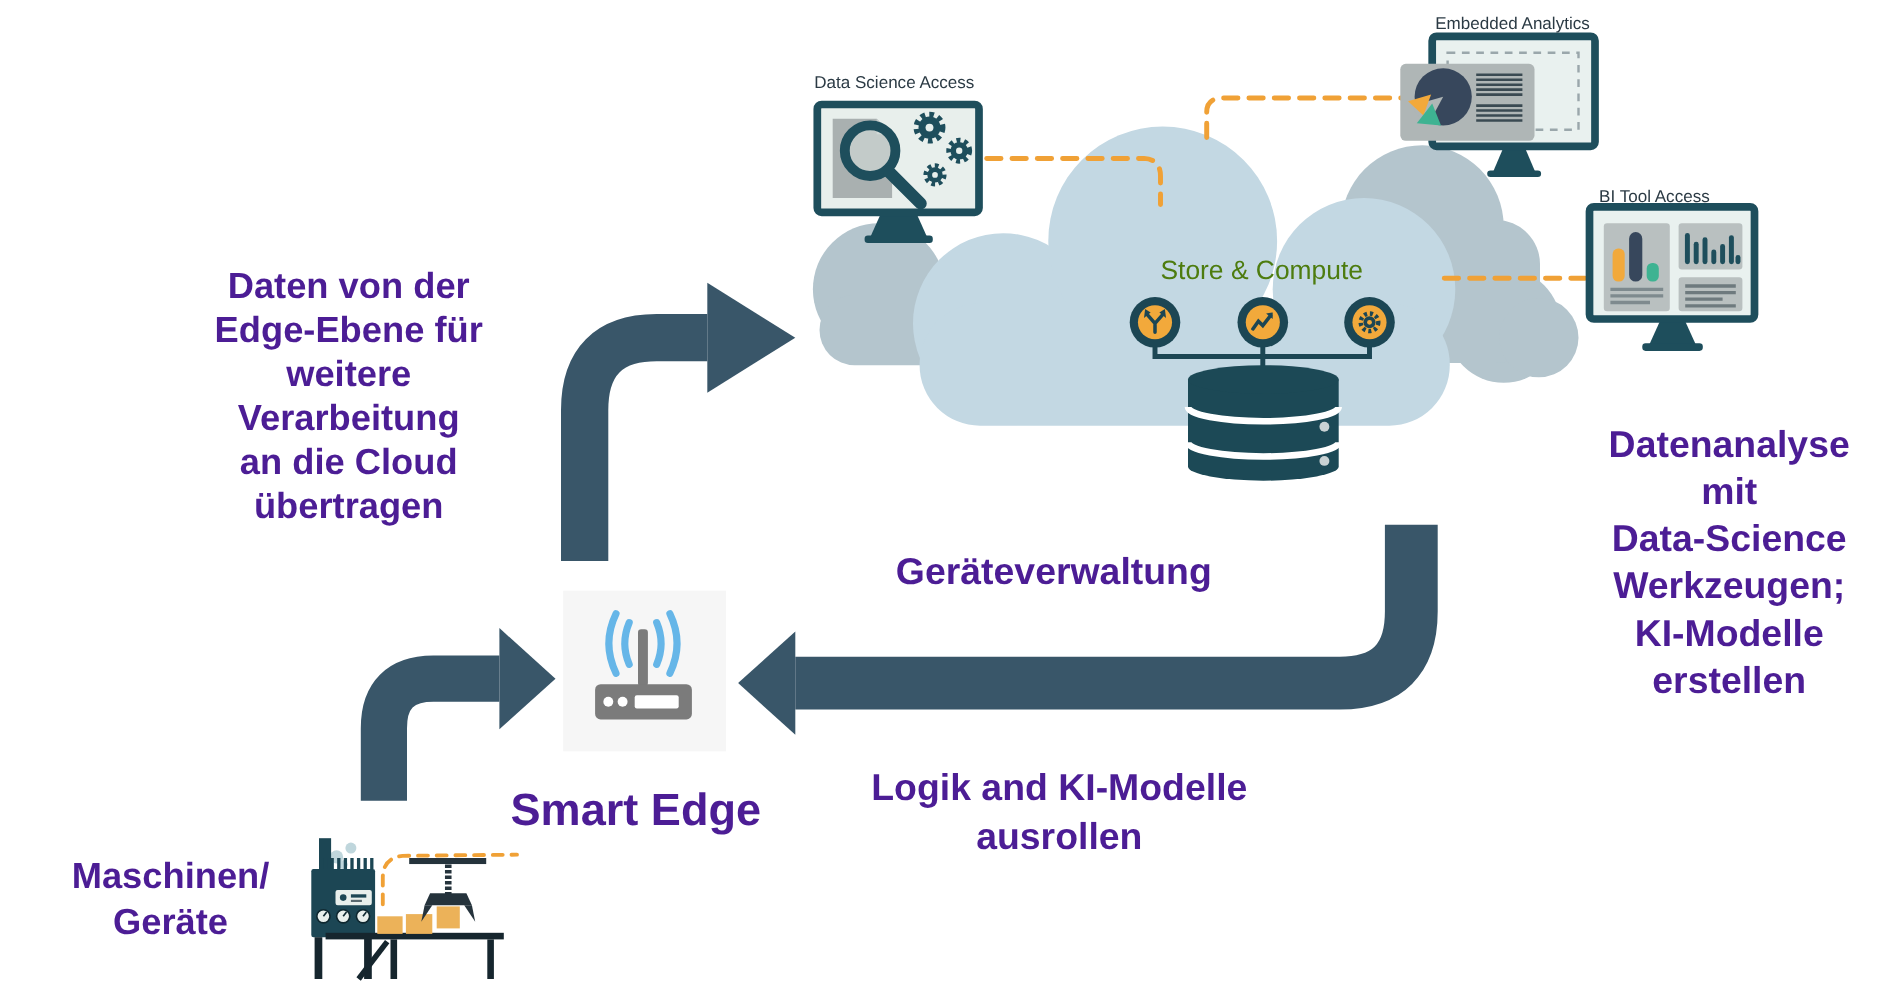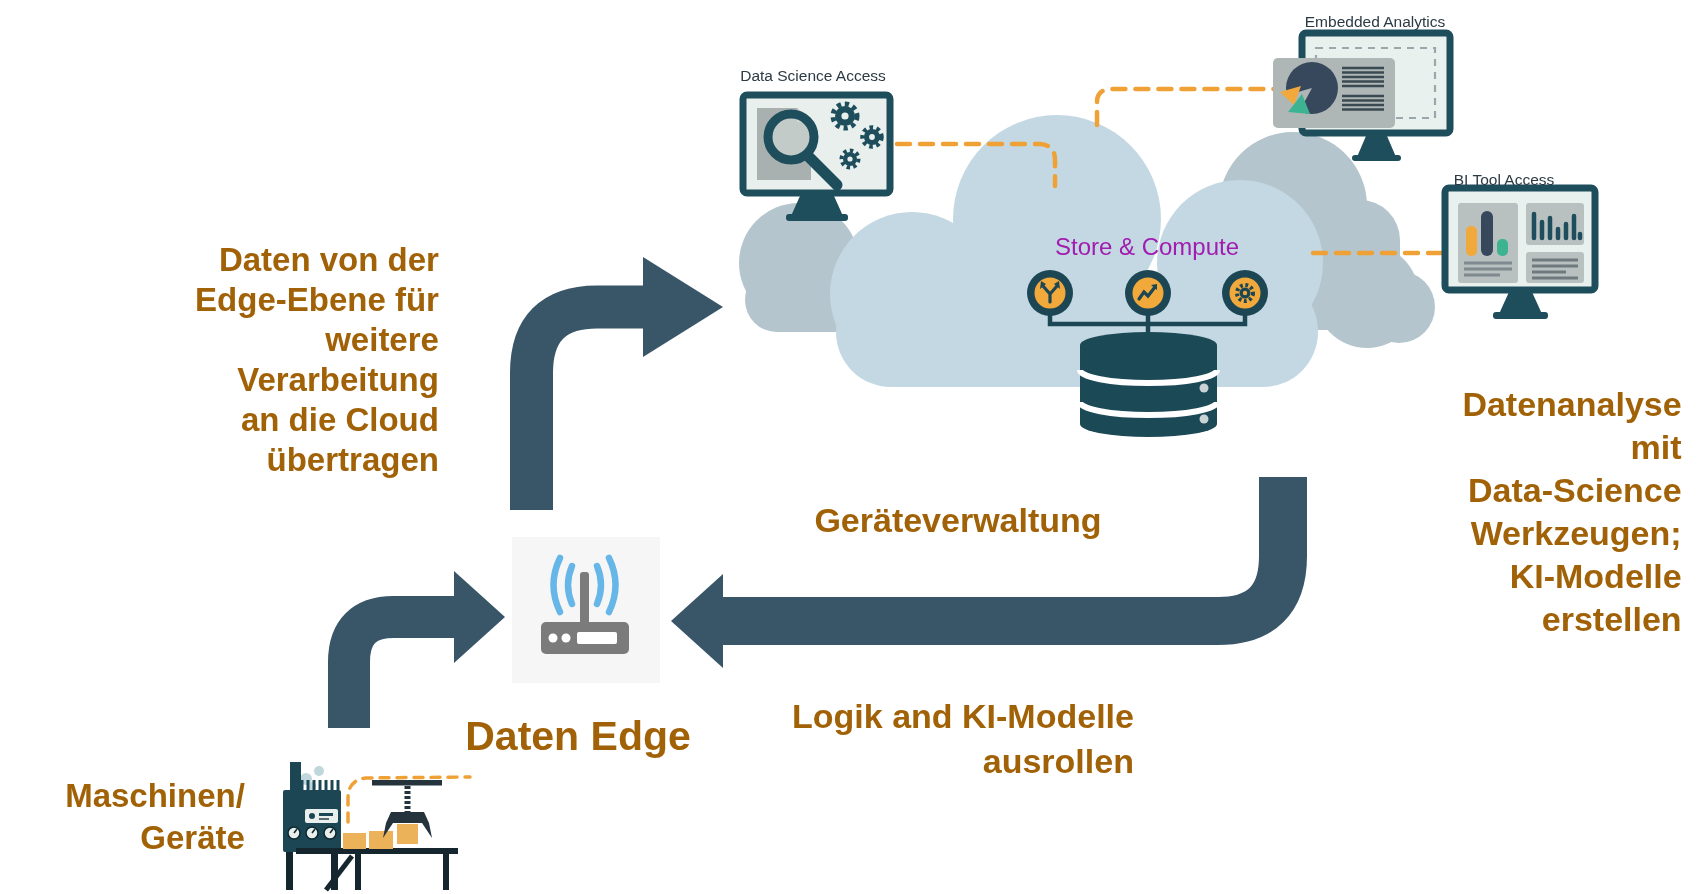--- a/index.html
+++ b/index.html
@@ -1,20 +1,20 @@
 <!DOCTYPE html>
 <html><head>
 <meta charset="utf-8">
 <style>
   html,body{margin:0;padding:0;background:#fff;}
   .canvas{position:relative;width:1708px;height:894px;background:#ffffff;overflow:hidden;
           font-family:"Liberation Sans", sans-serif;}
   .bg{position:absolute;left:0;top:0;}
-  .txt{position:absolute;transform:translateX(-50%);text-align:right;font-weight:bold;
-       color:#a16207;white-space:pre-line;line-height:40px;font-size:33px;}
+  .txt{position:absolute;transform:translateX(-50%);text-align:center;font-weight:bold;
+       color:#4c1d95;white-space:pre-line;line-height:40px;font-size:33px;}
   .cap{position:absolute;transform:translateX(-50%);text-align:center;font-weight:normal;
        color:#2B3A44;font-size:15.5px;white-space:nowrap;}
 </style>
 </head>
 <body>
 
 <div class="canvas">
 
 <svg class="bg" width="1708" height="894" viewBox="0 0 1708 894">
 
@@ -261,23 +261,23 @@
 
 <div class="txt" style="left:963px;top:694px;font-size:34px;line-height:45px;">Logik and KI-Modelle
 ausrollen</div>
 
 <div class="txt" style="left:1551px;top:383px;font-size:34px;line-height:43px;margin-left:21px;">Datenanalyse mit
 Data-Science
 Werkzeugen;
 KI-Modelle
 erstellen</div>
 
-<div class="txt" style="left:578px;top:716px;font-size:41px;">Daten Edge</div>
-
-<div class="cap" style="left:1147px;top:233px;font-size:24px;color:#a21caf;">Store &amp; Compute</div>
+<div class="txt" style="left:578px;top:716px;font-size:41px;">Smart Edge</div>
+
+<div class="cap" style="left:1147px;top:233px;font-size:24px;color:#4d7c0f;">Store &amp; Compute</div>
 
 <div class="cap" style="left:813px;top:67px;">Data Science Access</div>
 
 <div class="cap" style="left:1375px;top:13px;">Embedded Analytics</div>
 
 <div class="cap" style="left:1494px;top:171px;margin-left:10px;">BI Tool Access</div>
 
 </div>
 
 </body></html>

